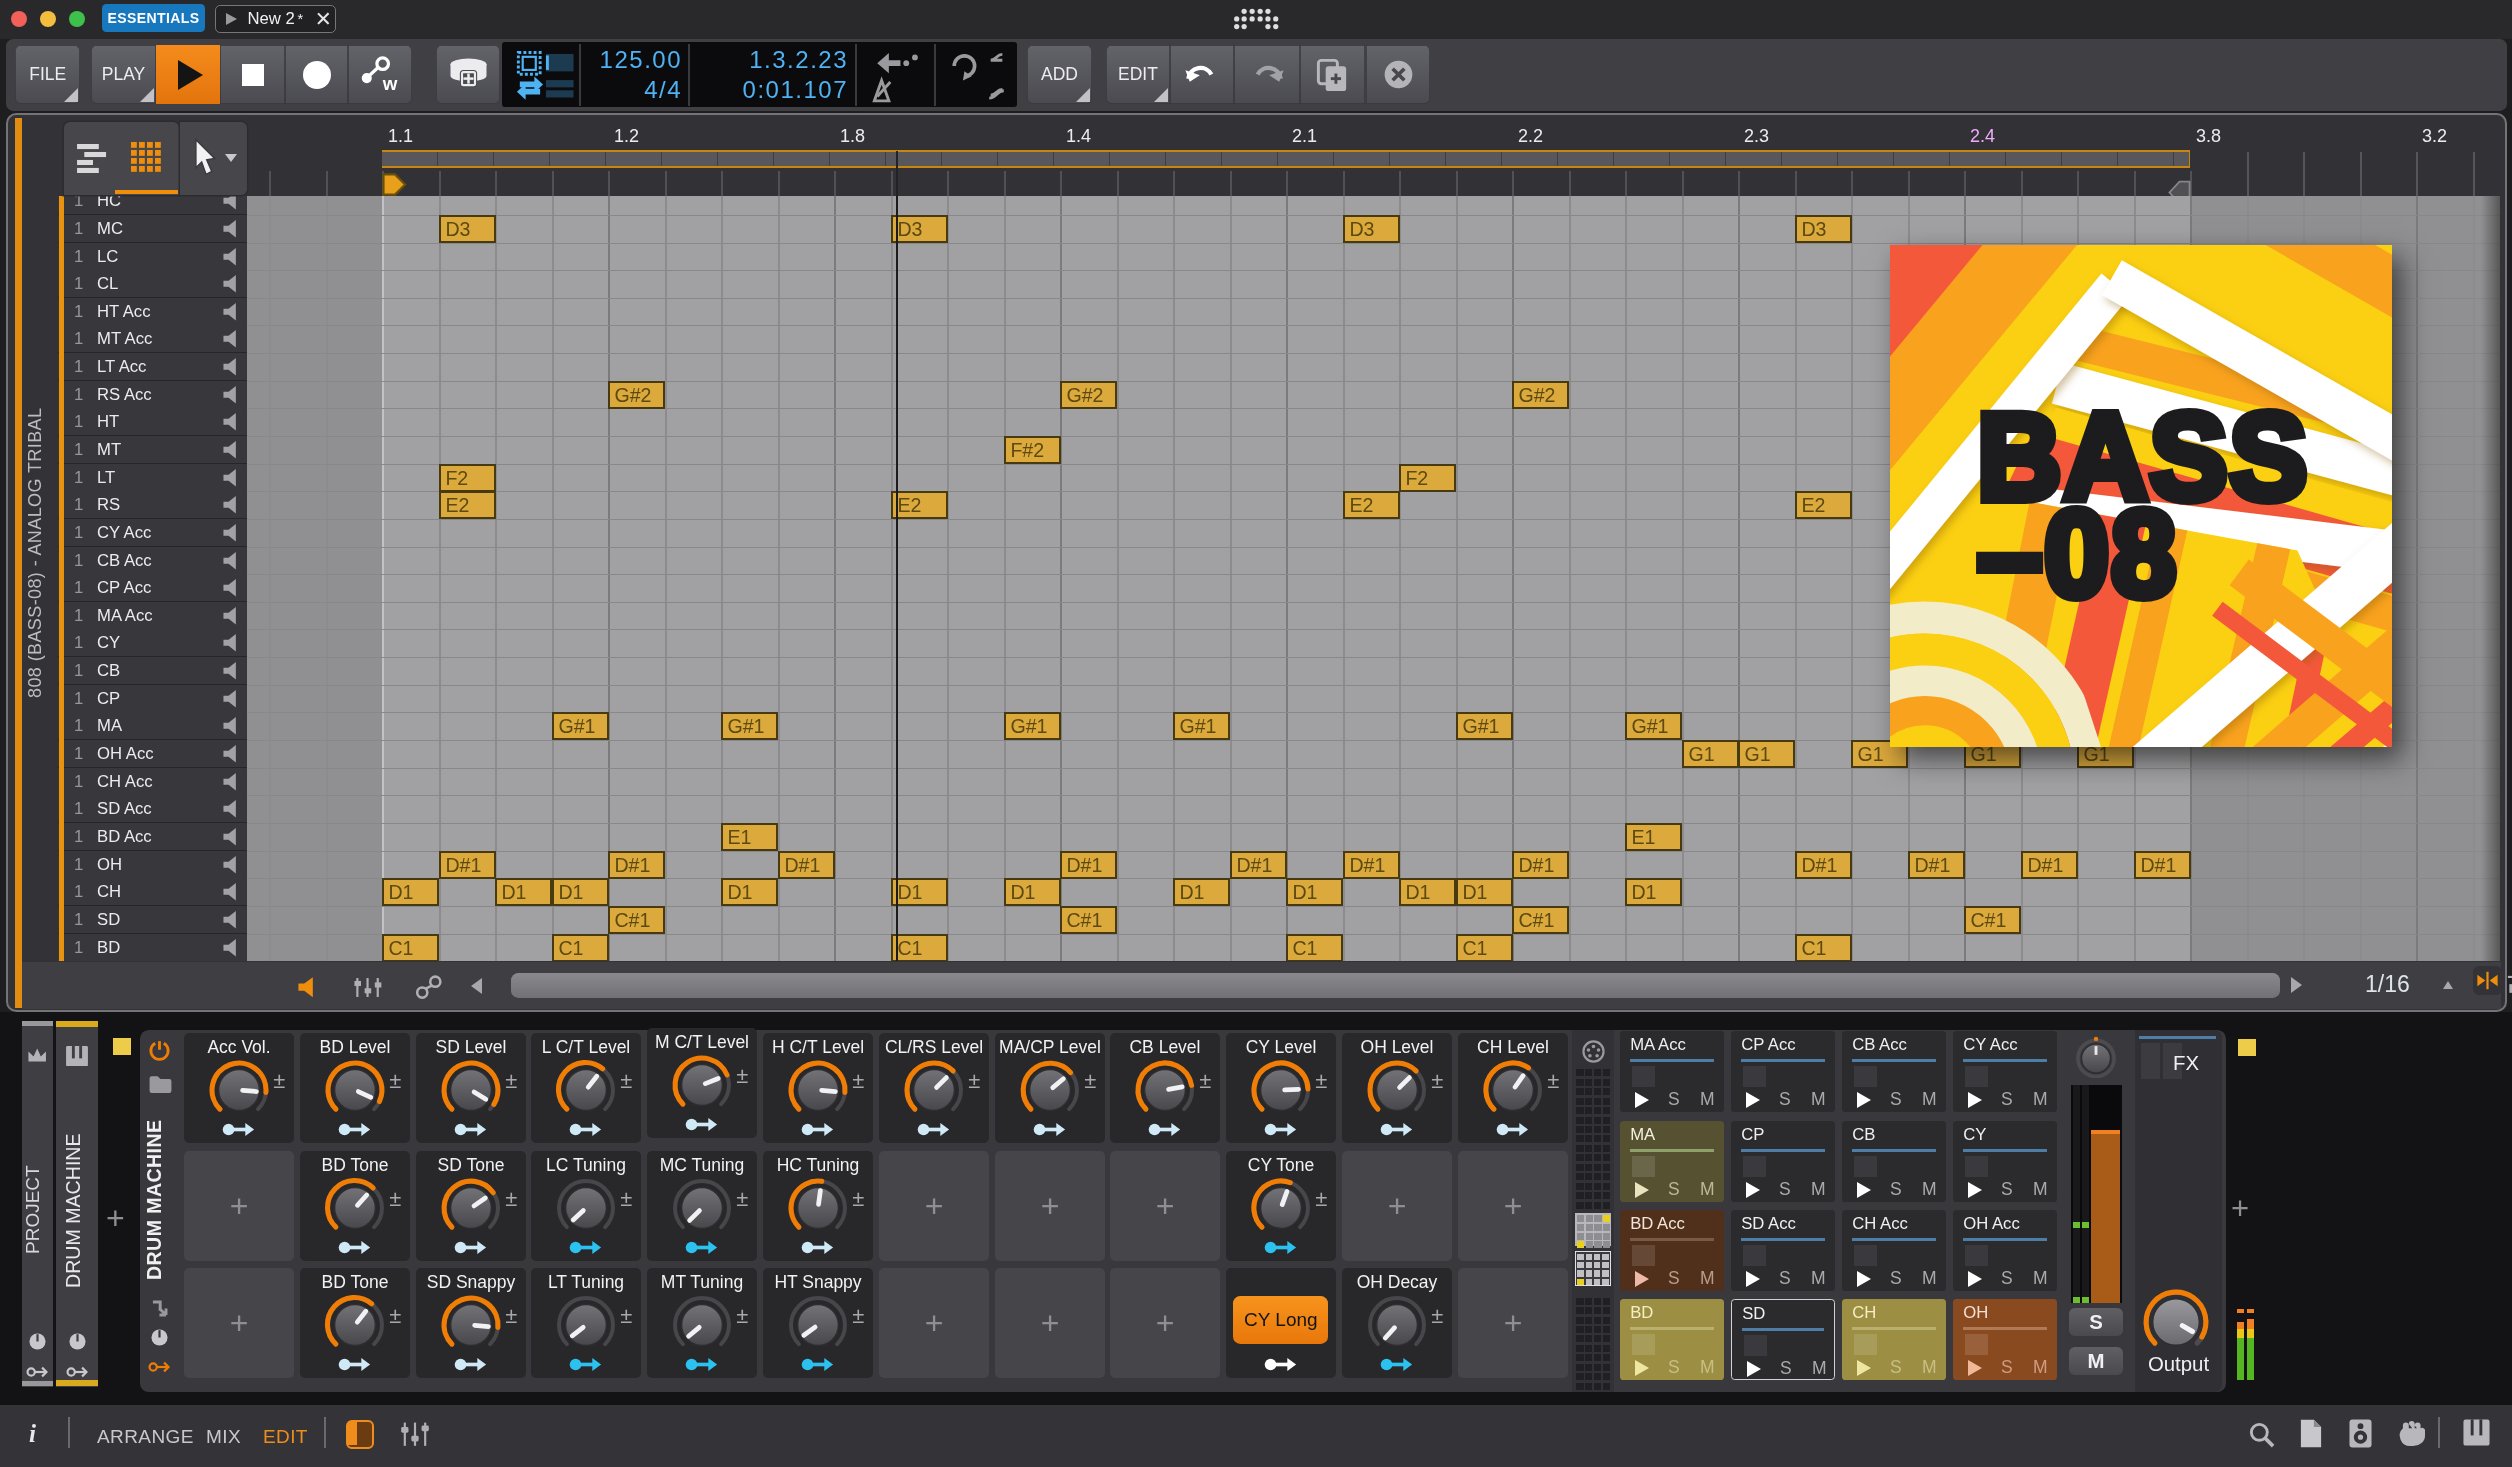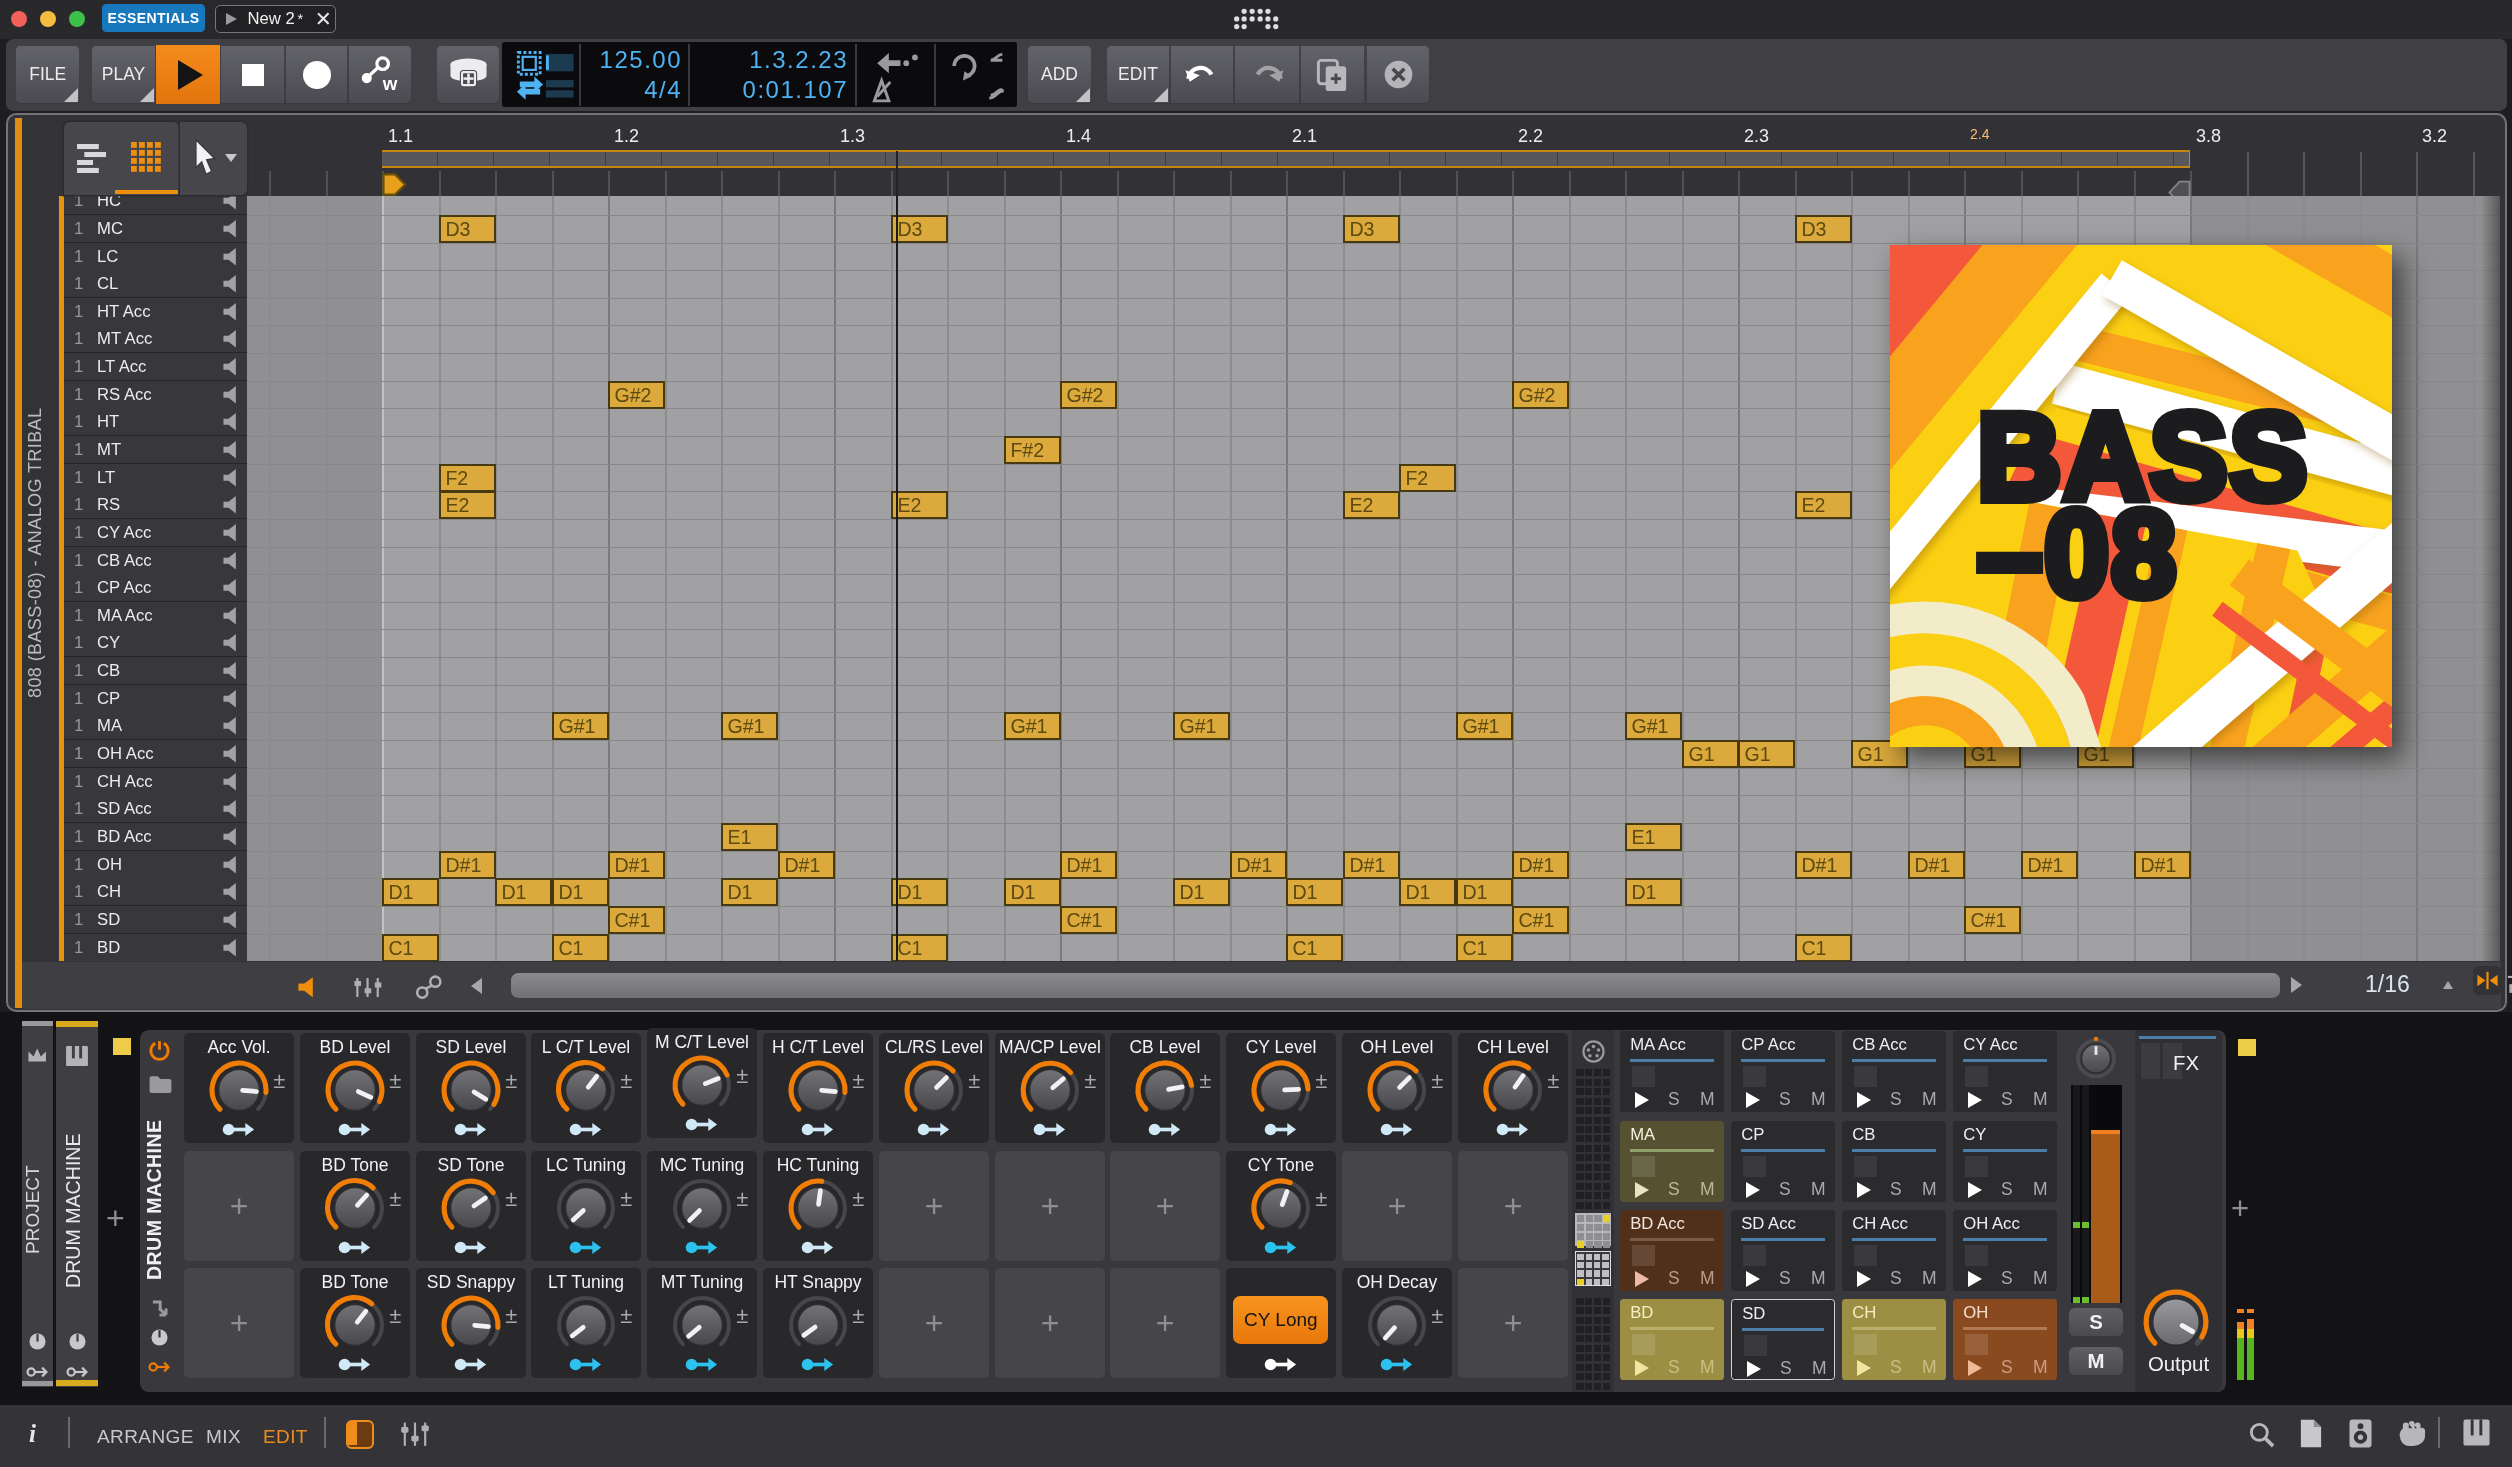--- a/index.html
+++ b/index.html
@@ -185,26 +185,26 @@
     <div class="a" style="left:1887px;top:55px;width:1.5px;height:25.5px;background:#515155"></div>
     <div class="a" style="left:1943px;top:55px;width:1.5px;height:25.5px;background:#515155"></div>
     <div class="a" style="left:2000px;top:36px;width:1.5px;height:45px;background:#56565a"></div>
     <div class="a" style="left:2056px;top:36px;width:1.5px;height:45px;background:#56565a"></div>
     <div class="a" style="left:2113px;top:36px;width:1.5px;height:45px;background:#56565a"></div>
     <div class="a" style="left:2169px;top:36px;width:1.5px;height:45px;background:#56565a"></div>
     <div class="a" style="left:2226px;top:36px;width:1.5px;height:45px;background:#56565a"></div>
 <div class="a" style="left:135px;top:34px;width:1808px;height:17.5px;background:repeating-linear-gradient(to right,#58585c 0px,#58585c 55px,#3e3e42 55px,#3e3e42 56px);border-top:2.2px solid #c9860e;border-bottom:2.2px solid #c9860e;border-right:1.5px solid #c9860e"></div>
 <div class="a" style="left:141px;top:9.5px;color:#ececee;font-size:18px">1.1</div>
 <div class="a" style="left:367px;top:9.5px;color:#ececee;font-size:18px">1.2</div>
-<div class="a" style="left:593px;top:9.5px;color:#ececee;font-size:18px">1.3</div>
+<div class="a" style="left:593px;top:9.5px;color:#ececee;font-size:18px">1.8</div>
 <div class="a" style="left:819px;top:9.5px;color:#ececee;font-size:18px">1.4</div>
 <div class="a" style="left:1045px;top:9.5px;color:#ececee;font-size:18px">2.1</div>
 <div class="a" style="left:1271px;top:9.5px;color:#ececee;font-size:18px">2.2</div>
 <div class="a" style="left:1497px;top:9.5px;color:#ececee;font-size:18px">2.3</div>
-<div class="a" style="left:1723px;top:9.5px;color:#fdba74;font-size:14px">2.4</div>
+<div class="a" style="left:1723px;top:9.5px;color:#f0abfc;font-size:18px">2.4</div>
 <div class="a" style="left:1949px;top:9.5px;color:#ececee;font-size:18px">3.8</div>
 <div class="a" style="left:2175px;top:9.5px;color:#ececee;font-size:18px">3.2</div>
 <svg class="a" style="left:135px;top:57px" width="26" height="23" viewBox="0 0 36 32">
       <path d="M2 2 h16 l14 14 -14 14 h-16 z" fill="#e8a01c" stroke="#6b5008" stroke-width="3"></path>
     </svg>
 <svg class="a" style="left:1921px;top:64px" width="23" height="25" viewBox="0 0 32 34">
       <path d="M30 2 v30 h-14 l-14 -15 14 -15 z" fill="#505054" stroke="#85858a" stroke-width="2.5"></path>
     </svg>
 </div>
 <div class="a" style="left:247px;top:196px;width:2253px;height:765px;background:#909092;overflow:hidden">

